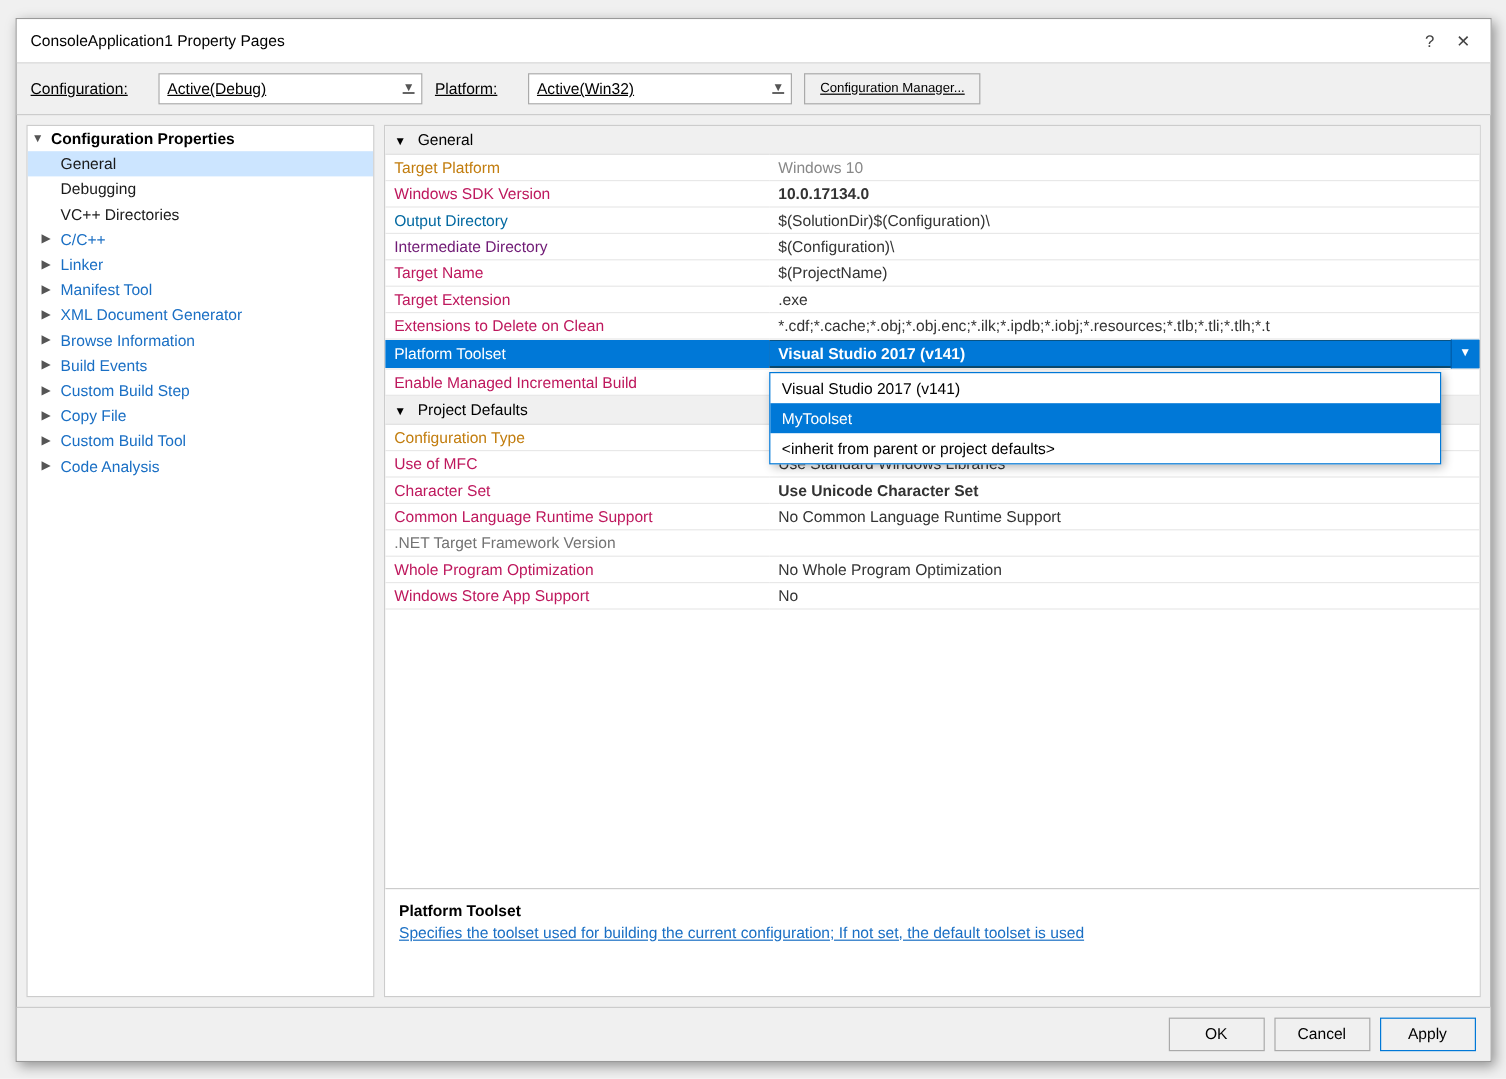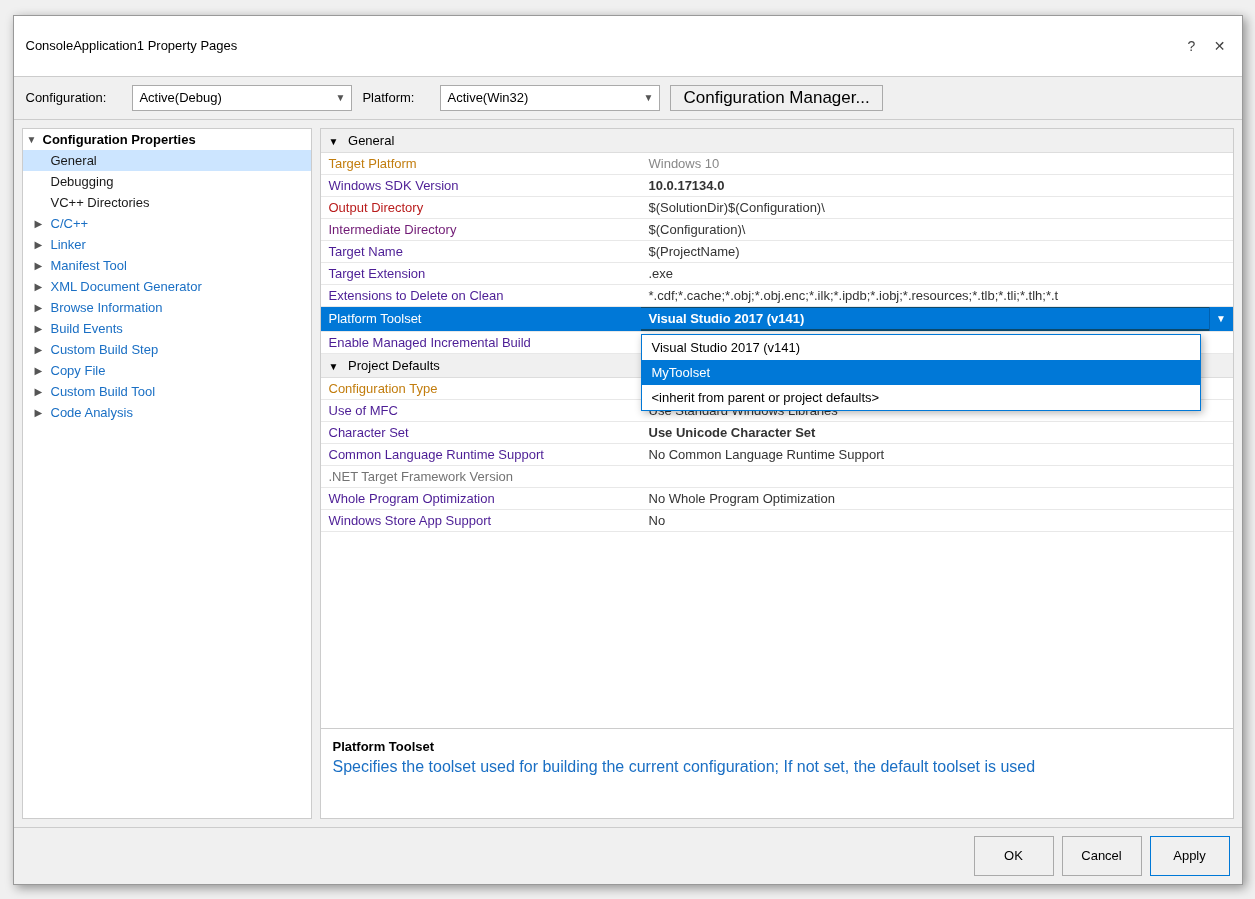--- a/index.html
+++ b/index.html
@@ -19,21 +19,21 @@
       height: 870px;
       background: #f0f0f0;
       border: 1px solid #999;
       box-shadow: 3px 3px 10px rgba(0,0,0,0.4);
       display: flex;
       flex-direction: column;
     }
     .title-bar {
       background: #fff;
       border-bottom: 1px solid #ccc;
-      padding: 20px 12px;
+      padding: 8px 12px;
       display: flex;
       align-items: center;
       justify-content: space-between;
     }
     .title-bar-left {
       font-size: 13px;
       font-weight: normal;
       color: #000;
     }
     .title-bar-right {
@@ -52,20 +52,21 @@
       color: #444;
     }
 
     .config-bar {
       background: #f0f0f0;
       padding: 8px 12px;
       display: flex;
       align-items: center;
       gap: 10px;
       border-bottom: 1px solid #ccc;
+      text-decoration: underline;
     }
     .config-label {
       font-size: 13px;
     }
     .config-select {
       height: 26px;
       border: 1px solid #aaa;
       background: #fff;
       padding: 0 6px;
       font-size: 13px;
@@ -79,21 +80,21 @@
     .config-select .arrow {
       font-size: 10px;
       color: #555;
       margin-left: 8px;
     }
     .config-manager-btn {
       height: 26px;
       padding: 0 12px;
       border: 1px solid #aaa;
       background: #f0f0f0;
-      font-size: 17px;
+      font-size: 11px;
       cursor: pointer;
       display: flex;
       align-items: center;
     }
 
     .main-content {
       display: flex;
       flex: 1;
       overflow: hidden;
       padding: 8px;
@@ -165,21 +166,21 @@
       margin-right: 6px;
     }
     .prop-row td {
       padding: 3px 8px;
       border-bottom: 1px solid #e8e8e8;
       font-size: 13px;
       vertical-align: middle;
     }
     .prop-row td:first-child {
       width: 320px;
-      color: #4c1d95;
+      color: #be185d;
     }
     .prop-row td:last-child {
       color: #333;
       margin-left: 24px;
     }
     .prop-row.highlighted td:first-child {
       background: #0078d7;
       color: #fff;
       font-weight: normal;
     }
@@ -198,35 +199,36 @@
       padding: 10px 12px;
       background: #fff;
       min-height: 90px;
     }
     .desc-title {
       font-weight: bold;
       font-size: 13px;
       margin-bottom: 4px;
     }
     .desc-text {
-      font-size: 16px;
+      font-size: 13px;
       color: #1a6fc4;
+      text-decoration: underline;
     }
 
     
     .bottom-bar {
       padding: 8px 12px;
       display: flex;
       justify-content: flex-end;
       gap: 8px;
       background: #f0f0f0;
       border-top: 1px solid #ccc;
     }
     .bottom-btn {
-      height: 40px;
+      height: 28px;
       min-width: 80px;
       padding: 0 16px;
       border: 1px solid #aaa;
       background: #f0f0f0;
       font-size: 13px;
       cursor: pointer;
       display: flex;
       align-items: center;
       justify-content: center;
     }
@@ -389,21 +391,21 @@
             <td>Target Platform</td>
             <td><span class="prop-value-gray">Windows 10</span></td>
           </tr>
 
           <tr class="prop-row">
             <td>Windows SDK Version</td>
             <td><span class="prop-value-bold">10.0.17134.0</span></td>
           </tr>
 
           <tr class="prop-row orange">
-            <td style="color:#b91c1c">Output Directory</td>
+            <td style="color:#0369a1">Output Directory</td>
             <td>$(SolutionDir)$(Configuration)\</td>
           </tr>
 
           <tr class="prop-row orange">
             <td style="color:#701a75">Intermediate Directory</td>
             <td>$(Configuration)\</td>
           </tr>
 
           <tr class="prop-row">
             <td>Target Name</td>

